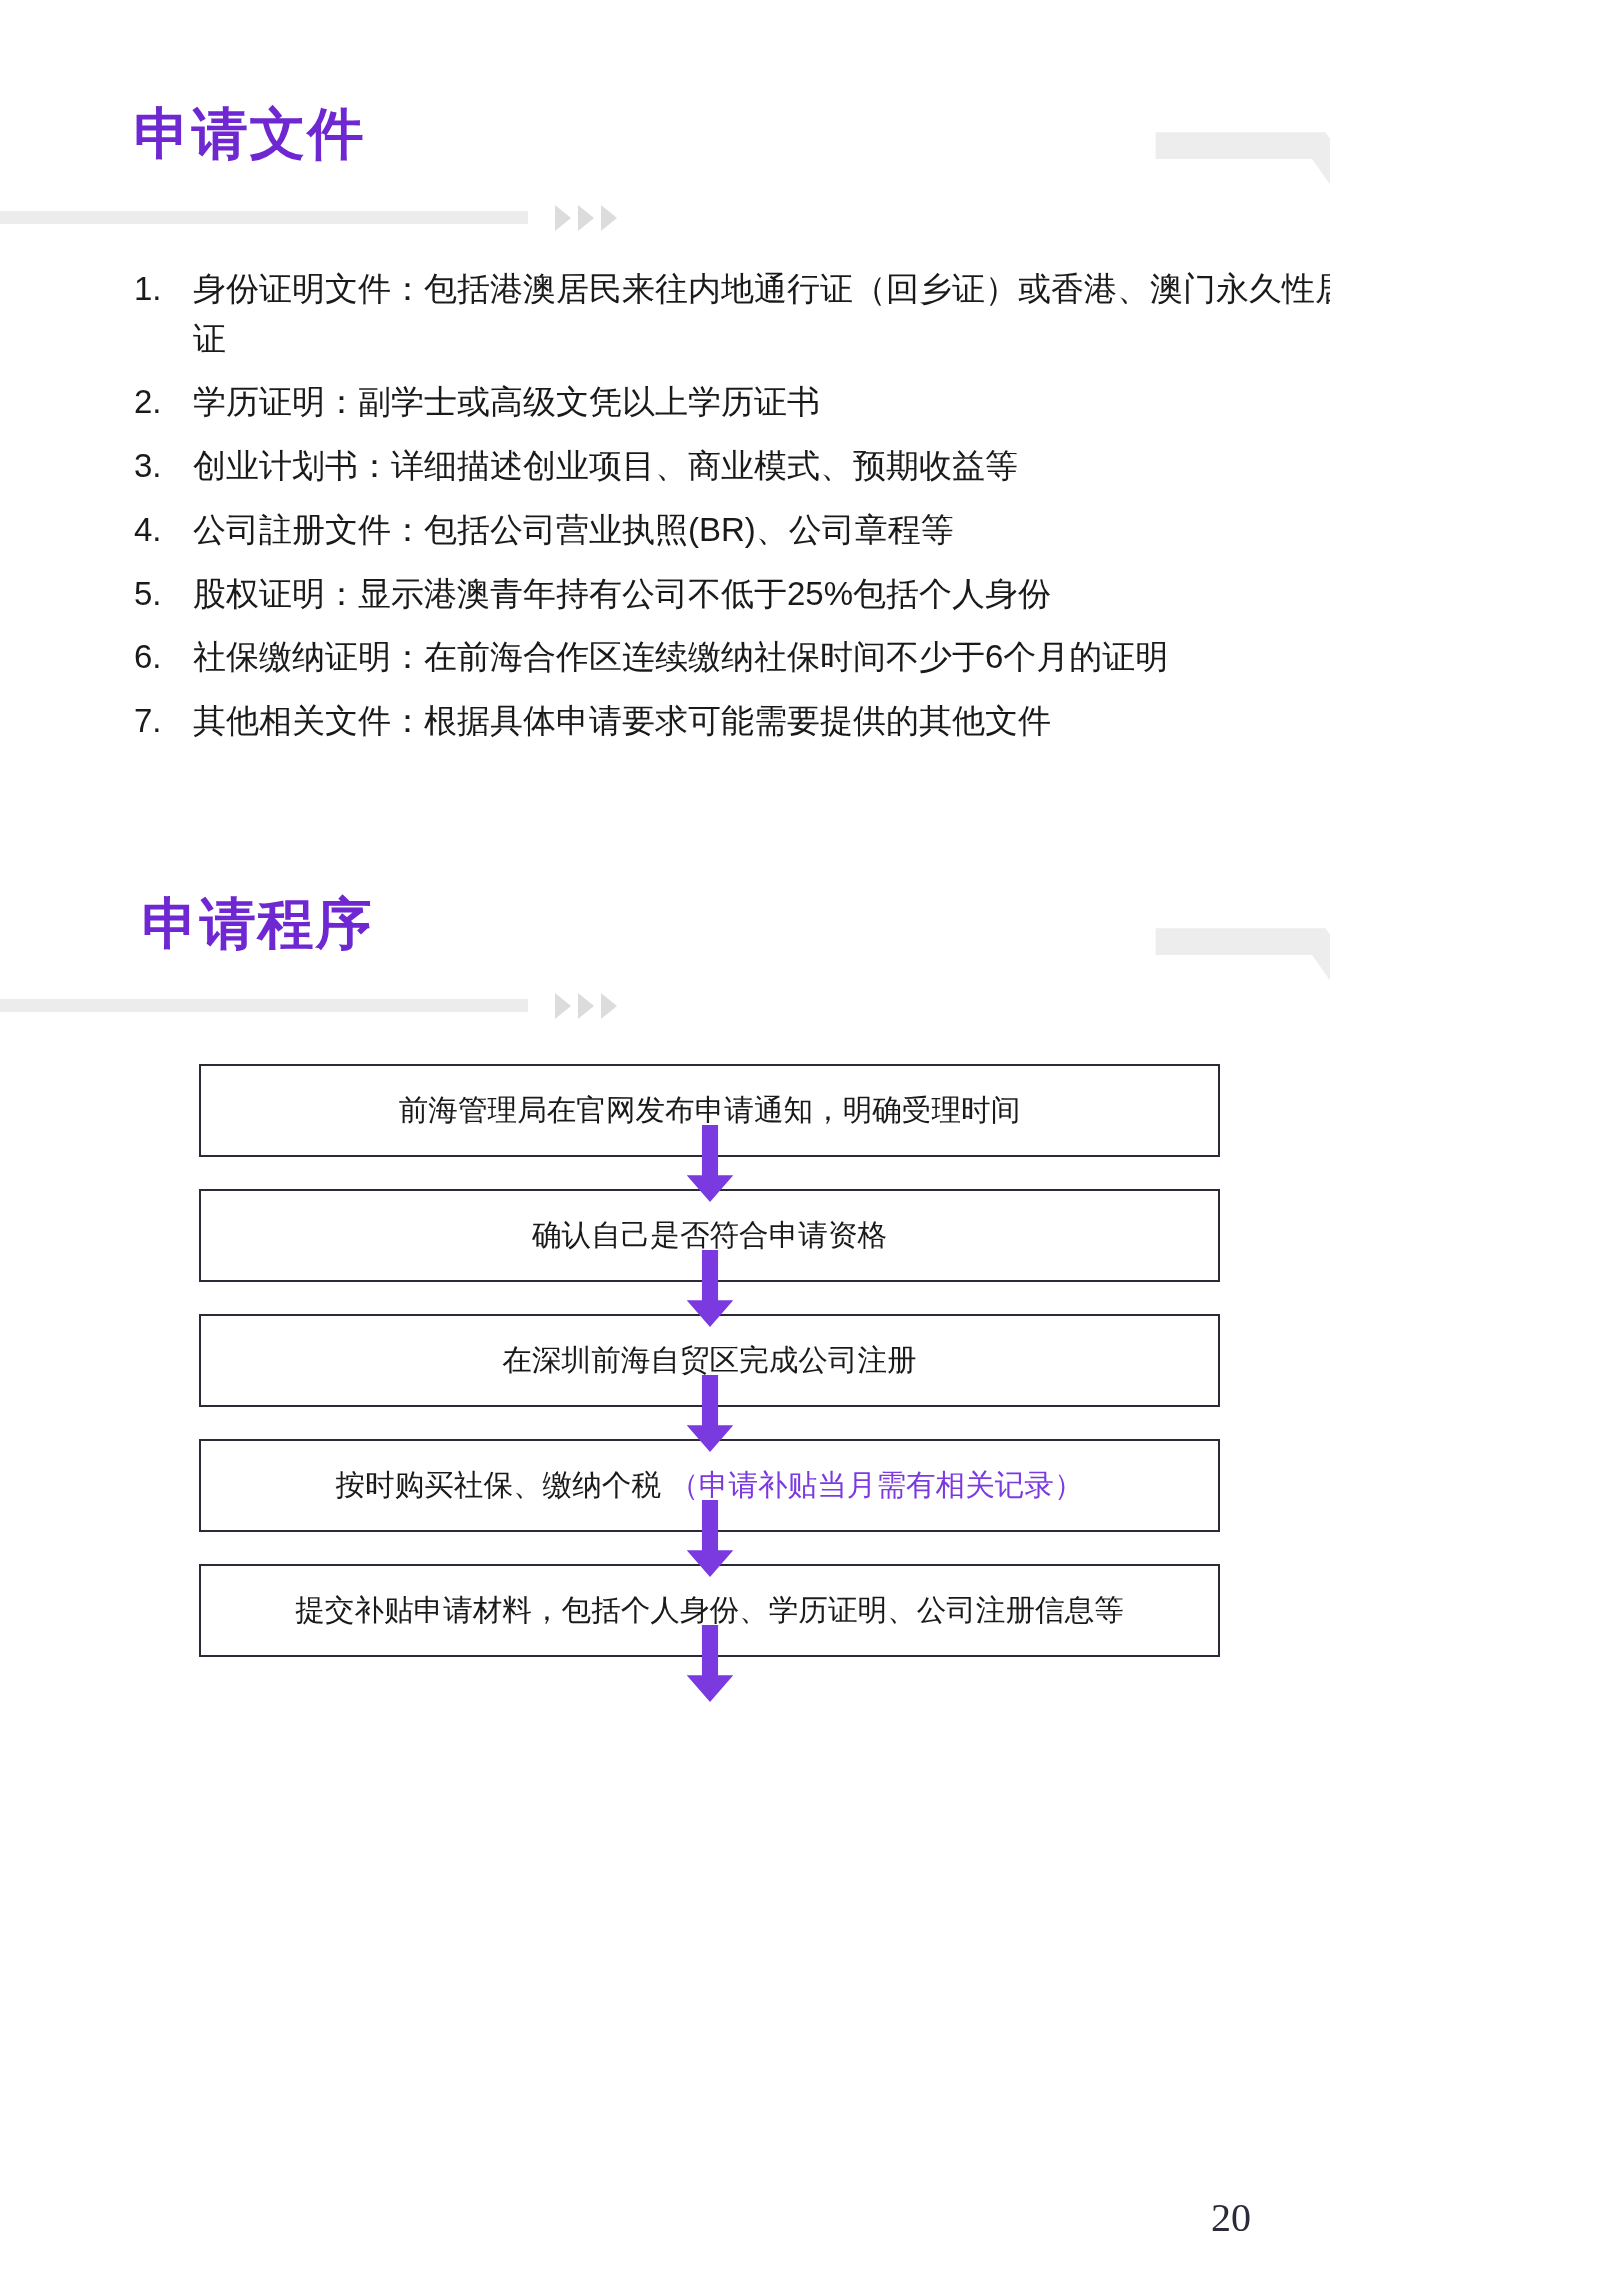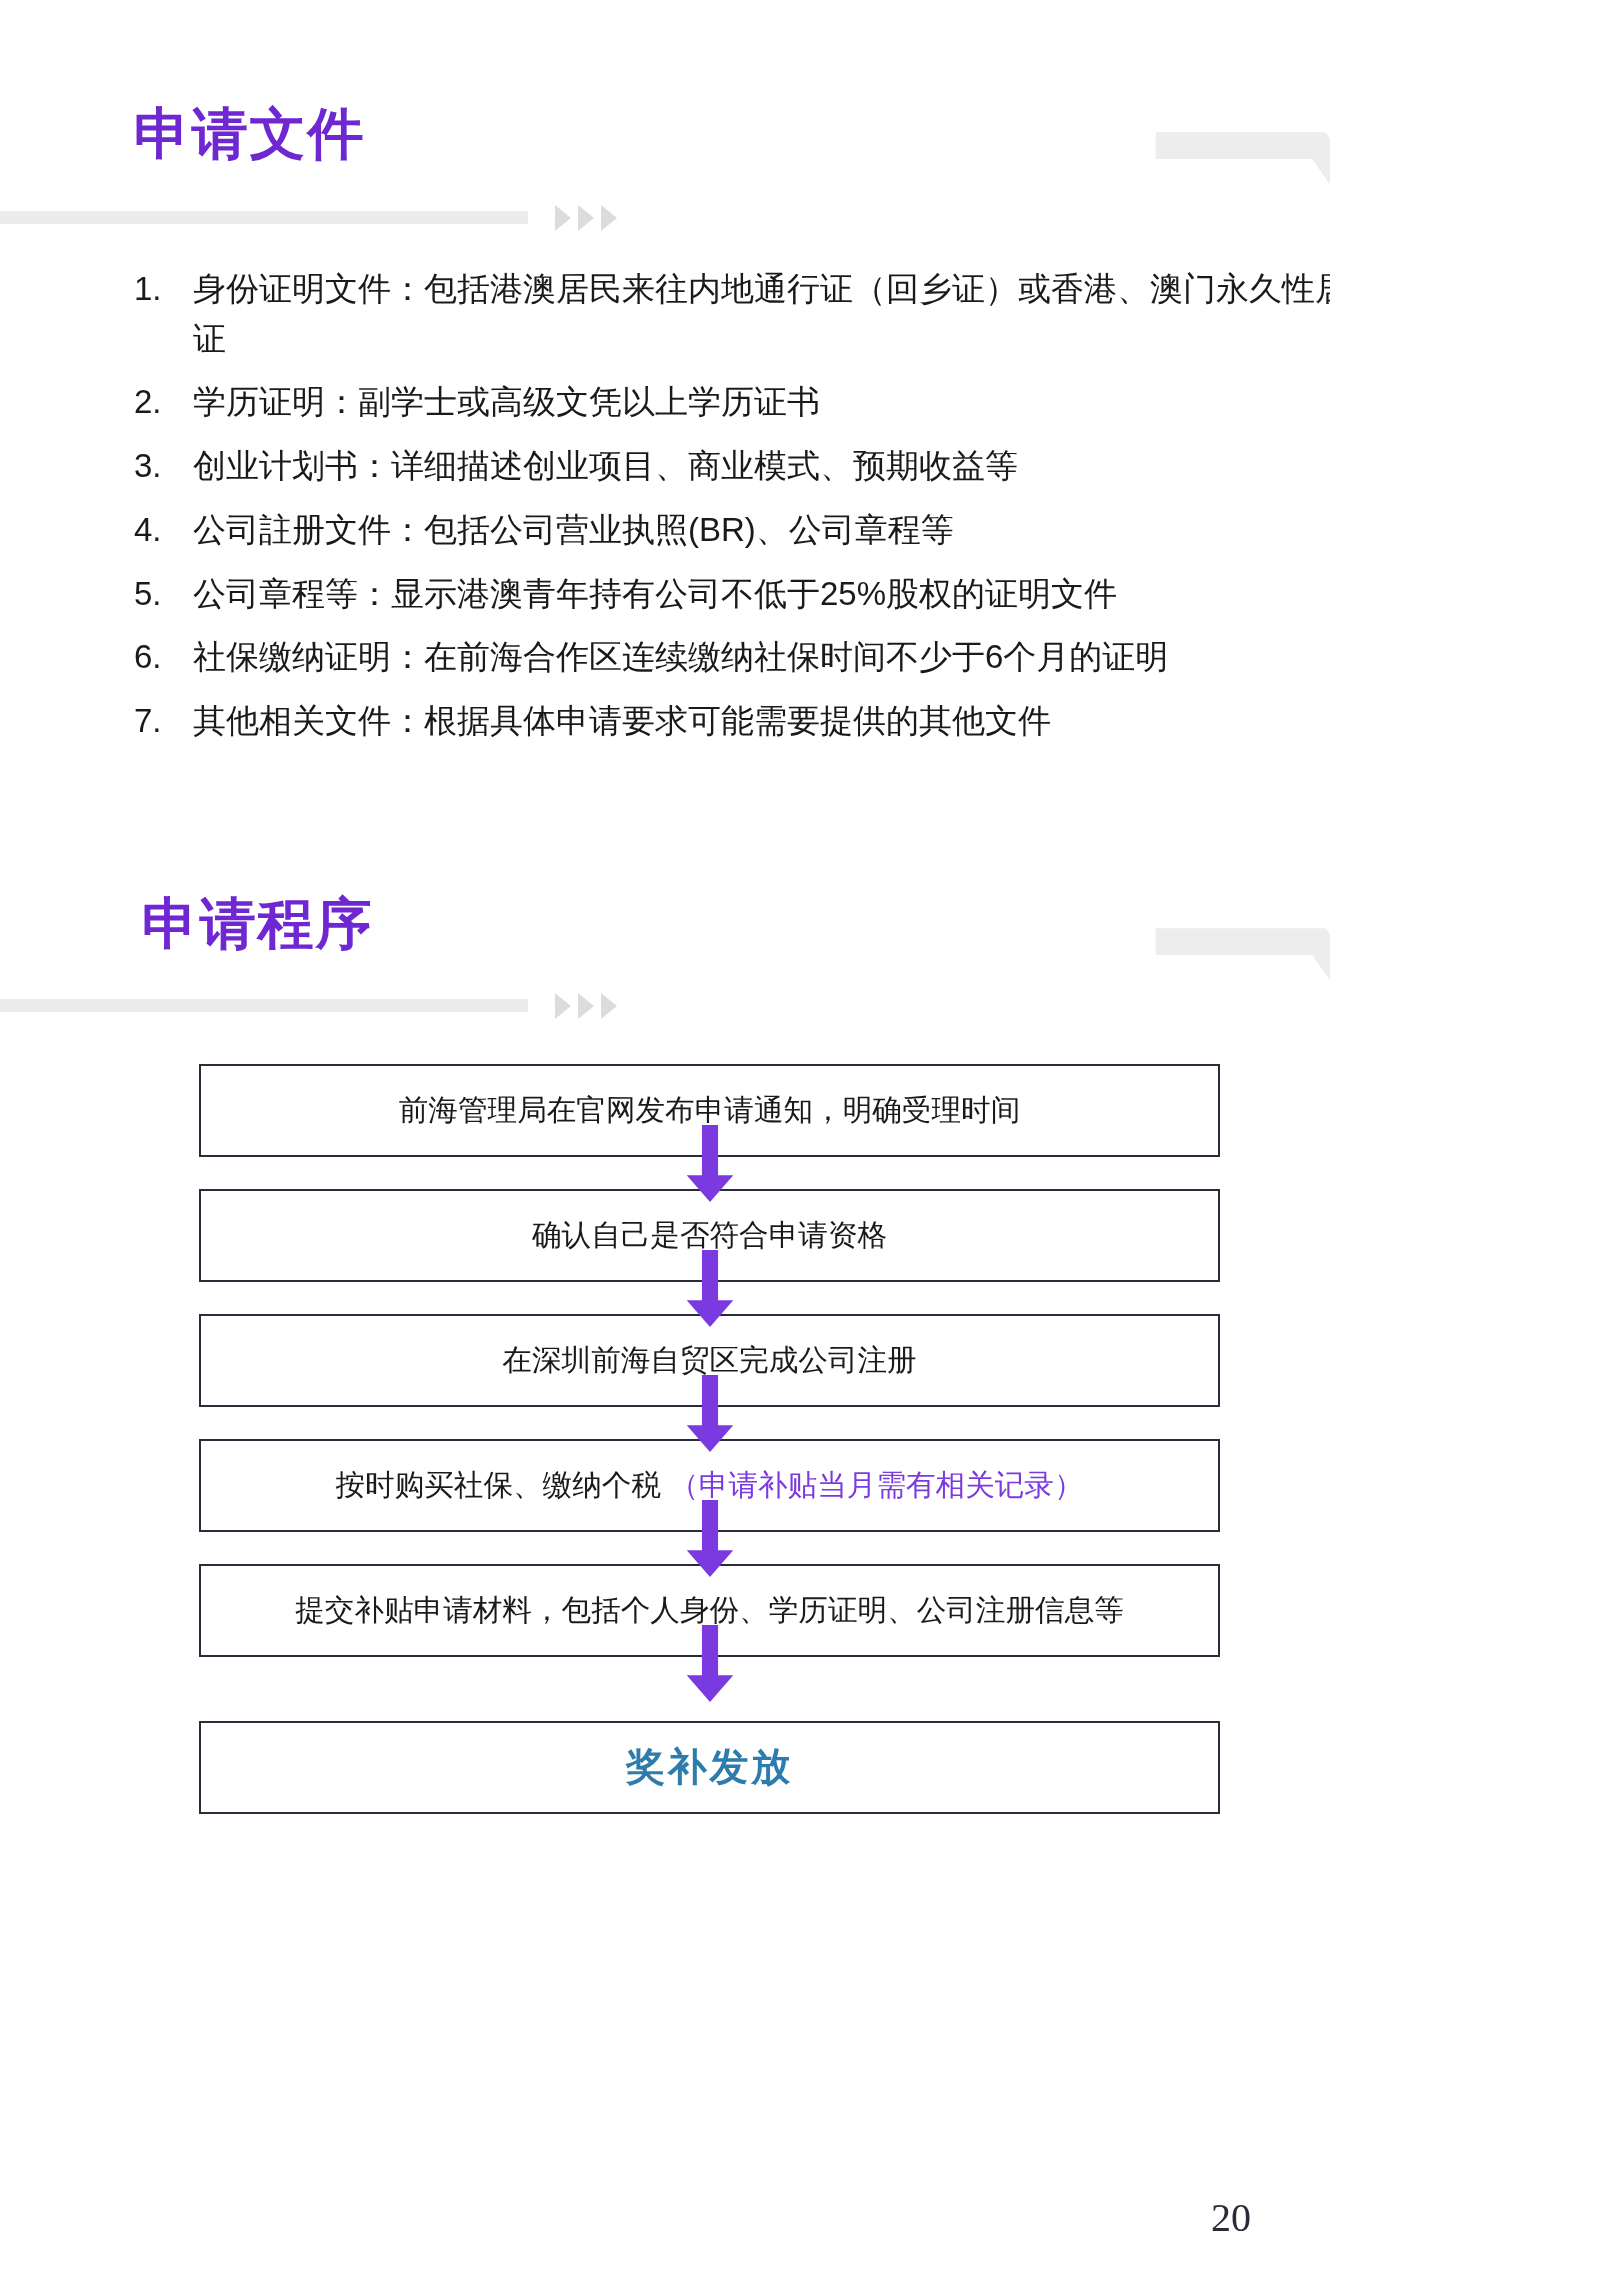--- a/index.html
+++ b/index.html
@@ -183,21 +183,21 @@
       <span class="doc-list-text">创业计划书：详细描述创业项目、商业模式、预期收益等</span>
     </div>
 
     <div class="doc-list-item">
       <span class="doc-list-num">4.</span>
       <span class="doc-list-text">公司註册文件：包括公司营业执照(BR)、公司章程等</span>
     </div>
 
     <div class="doc-list-item">
       <span class="doc-list-num">5.</span>
-      <span class="doc-list-text">公司章程等：显示港澳青年持有公司不低于25%股权的证明文件</span>
+      <span class="doc-list-text">股权证明：显示港澳青年持有公司不低于25%包括个人身份</span>
     </div>
 
     <div class="doc-list-item">
       <span class="doc-list-num">6.</span>
       <span class="doc-list-text">社保缴纳证明：在前海合作区连续缴纳社保时间不少于6个月的证明</span>
     </div>
 
     <div class="doc-list-item">
       <span class="doc-list-num">7.</span>
       <span class="doc-list-text">其他相关文件：根据具体申请要求可能需要提供的其他文件</span>
@@ -268,24 +268,19 @@
         <span class="flow-label">提交补贴申请材料，包括个人身份、学历证明、公司注册信息等</span>
       </div>
       <svg class="flow-arrow" style="top:61px;" viewBox="0 0 52 86">
         <path d="M17 0 H35 V56 H52 L26 86 L0 56 H17 Z" fill="#7B3AE0"></path>
       </svg>
     </div>
     <div class="flow-gap"></div>
 
     <div class="flow-gap"></div>
 
-    <div class="flow-step flow-final">
-      <div class="flow-box">
-        <span class="flow-label">奖补发放</span>
-      </div>
-    </div>
 
   </div>
 
   <div class="page-number">20</div>
 
 </div>
 
 
 </body></html>

